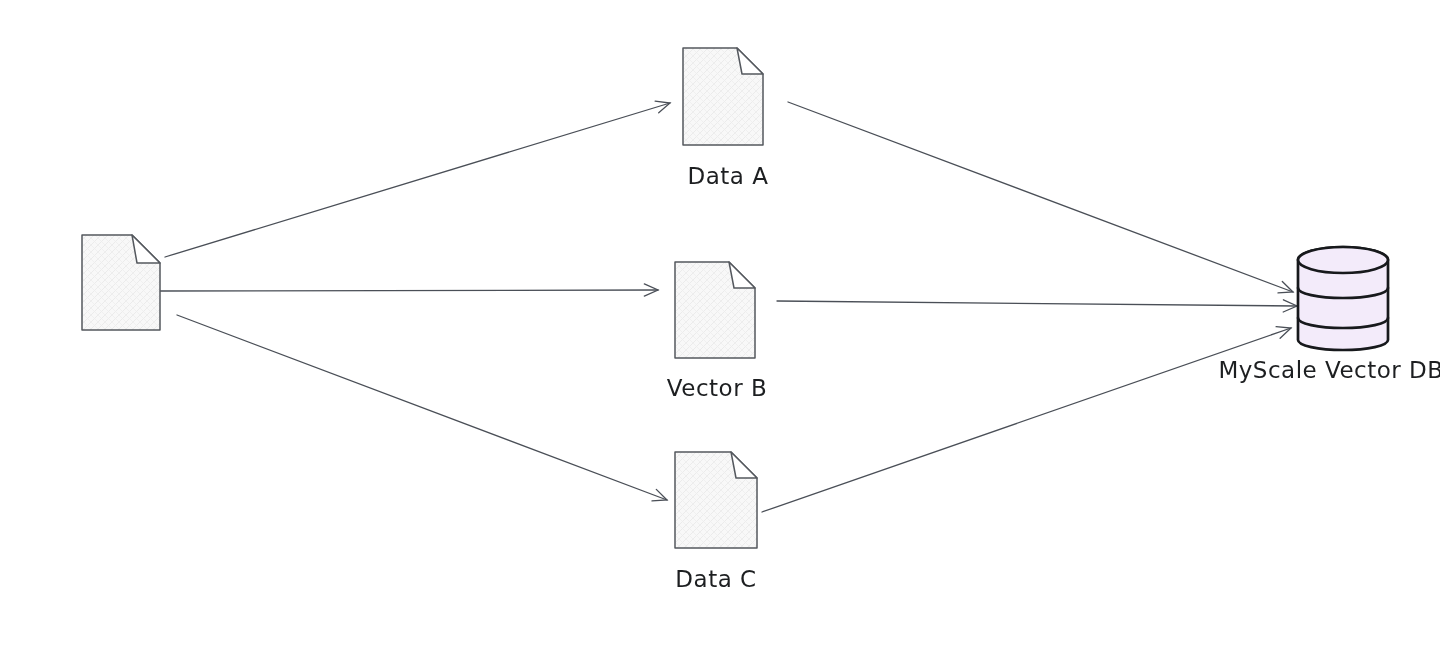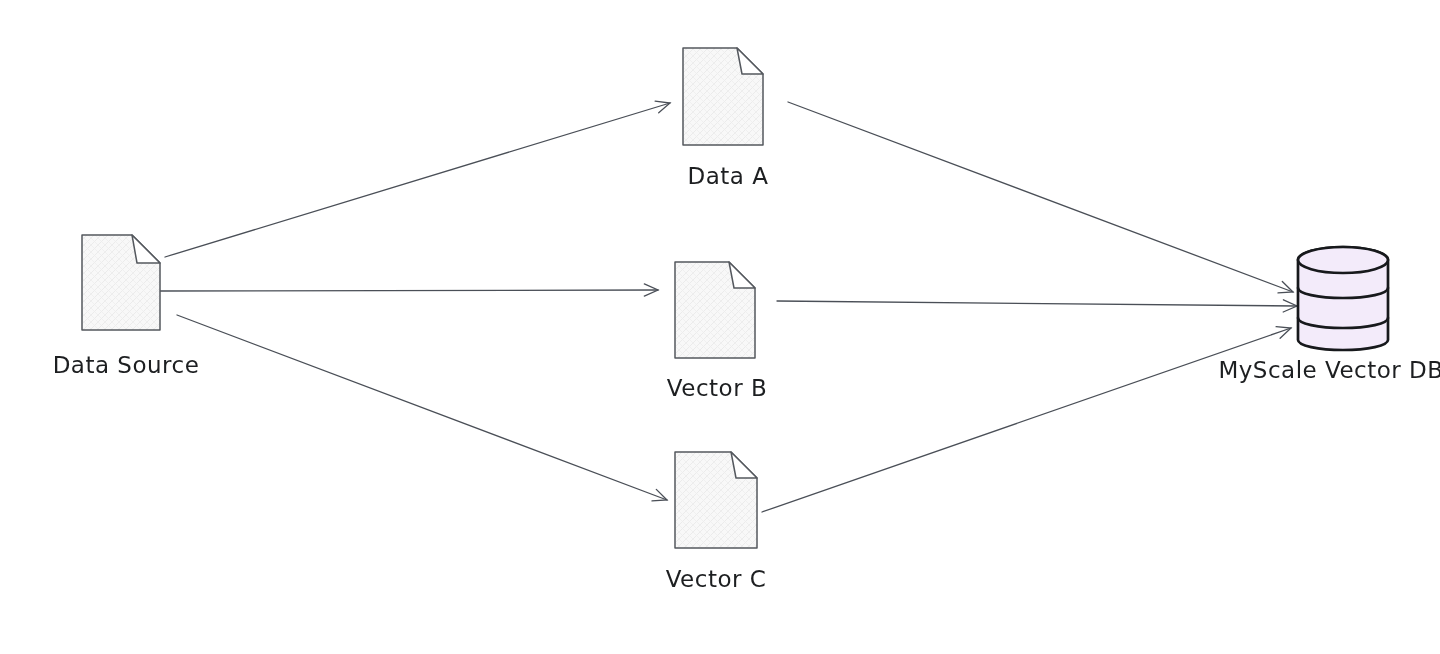--- a/index.html
+++ b/index.html
@@ -92,18 +92,17 @@
         </g>
         <g stroke="#17191c" stroke-width="2.7" stroke-linecap="round">
           <path d="M1298,260 L1298,340 A45,10 0 0 0 1388,340 L1388,260 A45,13 0 0 0 1298,260 Z" fill="#f3ebfa"></path>
           <ellipse cx="1343" cy="260" rx="45" ry="13" fill="#f3ebfa"></ellipse>
           <path d="M1298,288 A45,10 0 0 0 1388,288" fill="none"></path>
           <path d="M1298,318 A45,10 0 0 0 1388,318" fill="none"></path>
         </g>
       </g>
   </svg>
 
-  <div class="node-label" id="label-data-source">Data Source</div>
   <div class="node-label" id="label-chunk-a">Data A</div>
   <div class="node-label" id="label-chunk-b">Vector B</div>
-  <div class="node-label" id="label-chunk-c">Vector C</div>
+  <div class="node-label" id="label-chunk-c">Data C</div>
   <div class="node-label" id="label-vector-db">MyScale Vector DB</div>
 </div>
 
 </body></html>

